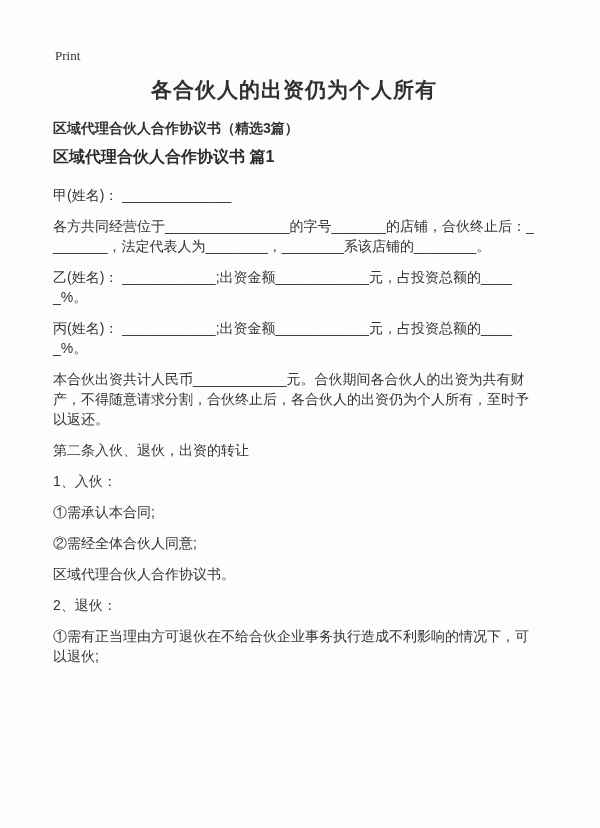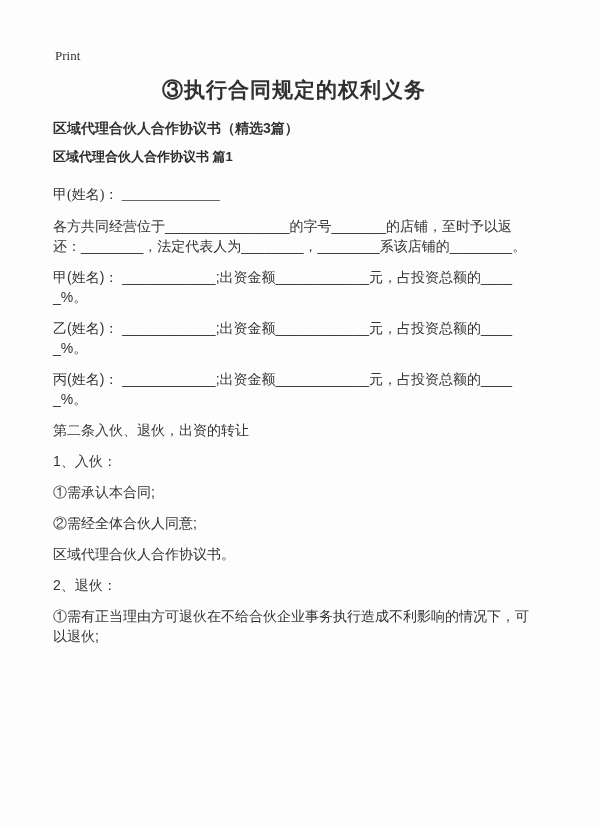--- a/index.html
+++ b/index.html
@@ -36,56 +36,55 @@
     letter-spacing: 1px;
   }
   .doc-subtitle {
     margin: 14px 0 0 0;
     font-size: 14px;
     line-height: 20px;
     font-weight: 700;
   }
   h2.section-heading {
     margin: 8px 0 0 0;
-    font-size: 13px;
+    font-size: 16px;
     line-height: 21px;
     font-weight: 700;
     color: #2b2b2b;
   }
   .doc-body p {
     margin: 11px 0 0 0;
     font-size: 14px;
     line-height: 20px;
     word-break: break-all;
     overflow-wrap: anywhere;
   }
   .doc-body p:first-child {
     margin-top: 18px;
-    font-family: Liberation Serif, serif;
   }
 </style>
 </head>
 <body>
 
 <div class="page">
 
   <span class="print-link">Print</span>
 
-  <h1 class="doc-title">③执行合同规定的权利义务</h1>
+  <h1 class="doc-title">各合伙人的出资仍为个人所有</h1>
 
   <div class="doc-subtitle">区域代理合伙人合作协议书（精选3篇）</div>
 
   <h2 class="section-heading">区域代理合伙人合作协议书 篇1</h2>
 
   <div class="doc-body">
     <p>甲(姓名)： ______________</p>
-    <p>各方共同经营位于________________的字号_______的店铺，至时予以返还：________，法定代表人为________，________系该店铺的________。</p>
-    <p>甲(姓名)： ____________;出资金额____________元，占投资总额的_____%。</p>
+    <p>各方共同经营位于________________的字号_______的店铺，合伙终止后：________，法定代表人为________，________系该店铺的________。</p>
     <p>乙(姓名)： ____________;出资金额____________元，占投资总额的_____%。</p>
     <p>丙(姓名)： ____________;出资金额____________元，占投资总额的_____%。</p>
+    <p>本合伙出资共计人民币____________元。合伙期间各合伙人的出资为共有财产，不得随意请求分割，合伙终止后，各合伙人的出资仍为个人所有，至时予以返还。</p>
     <p>第二条入伙、退伙，出资的转让</p>
     <p>1、入伙：</p>
     <p>①需承认本合同;</p>
     <p>②需经全体合伙人同意;</p>
     <p>区域代理合伙人合作协议书。</p>
     <p>2、退伙：</p>
     <p>①需有正当理由方可退伙在不给合伙企业事务执行造成不利影响的情况下，可以退伙;</p>
 
   </div>
 

